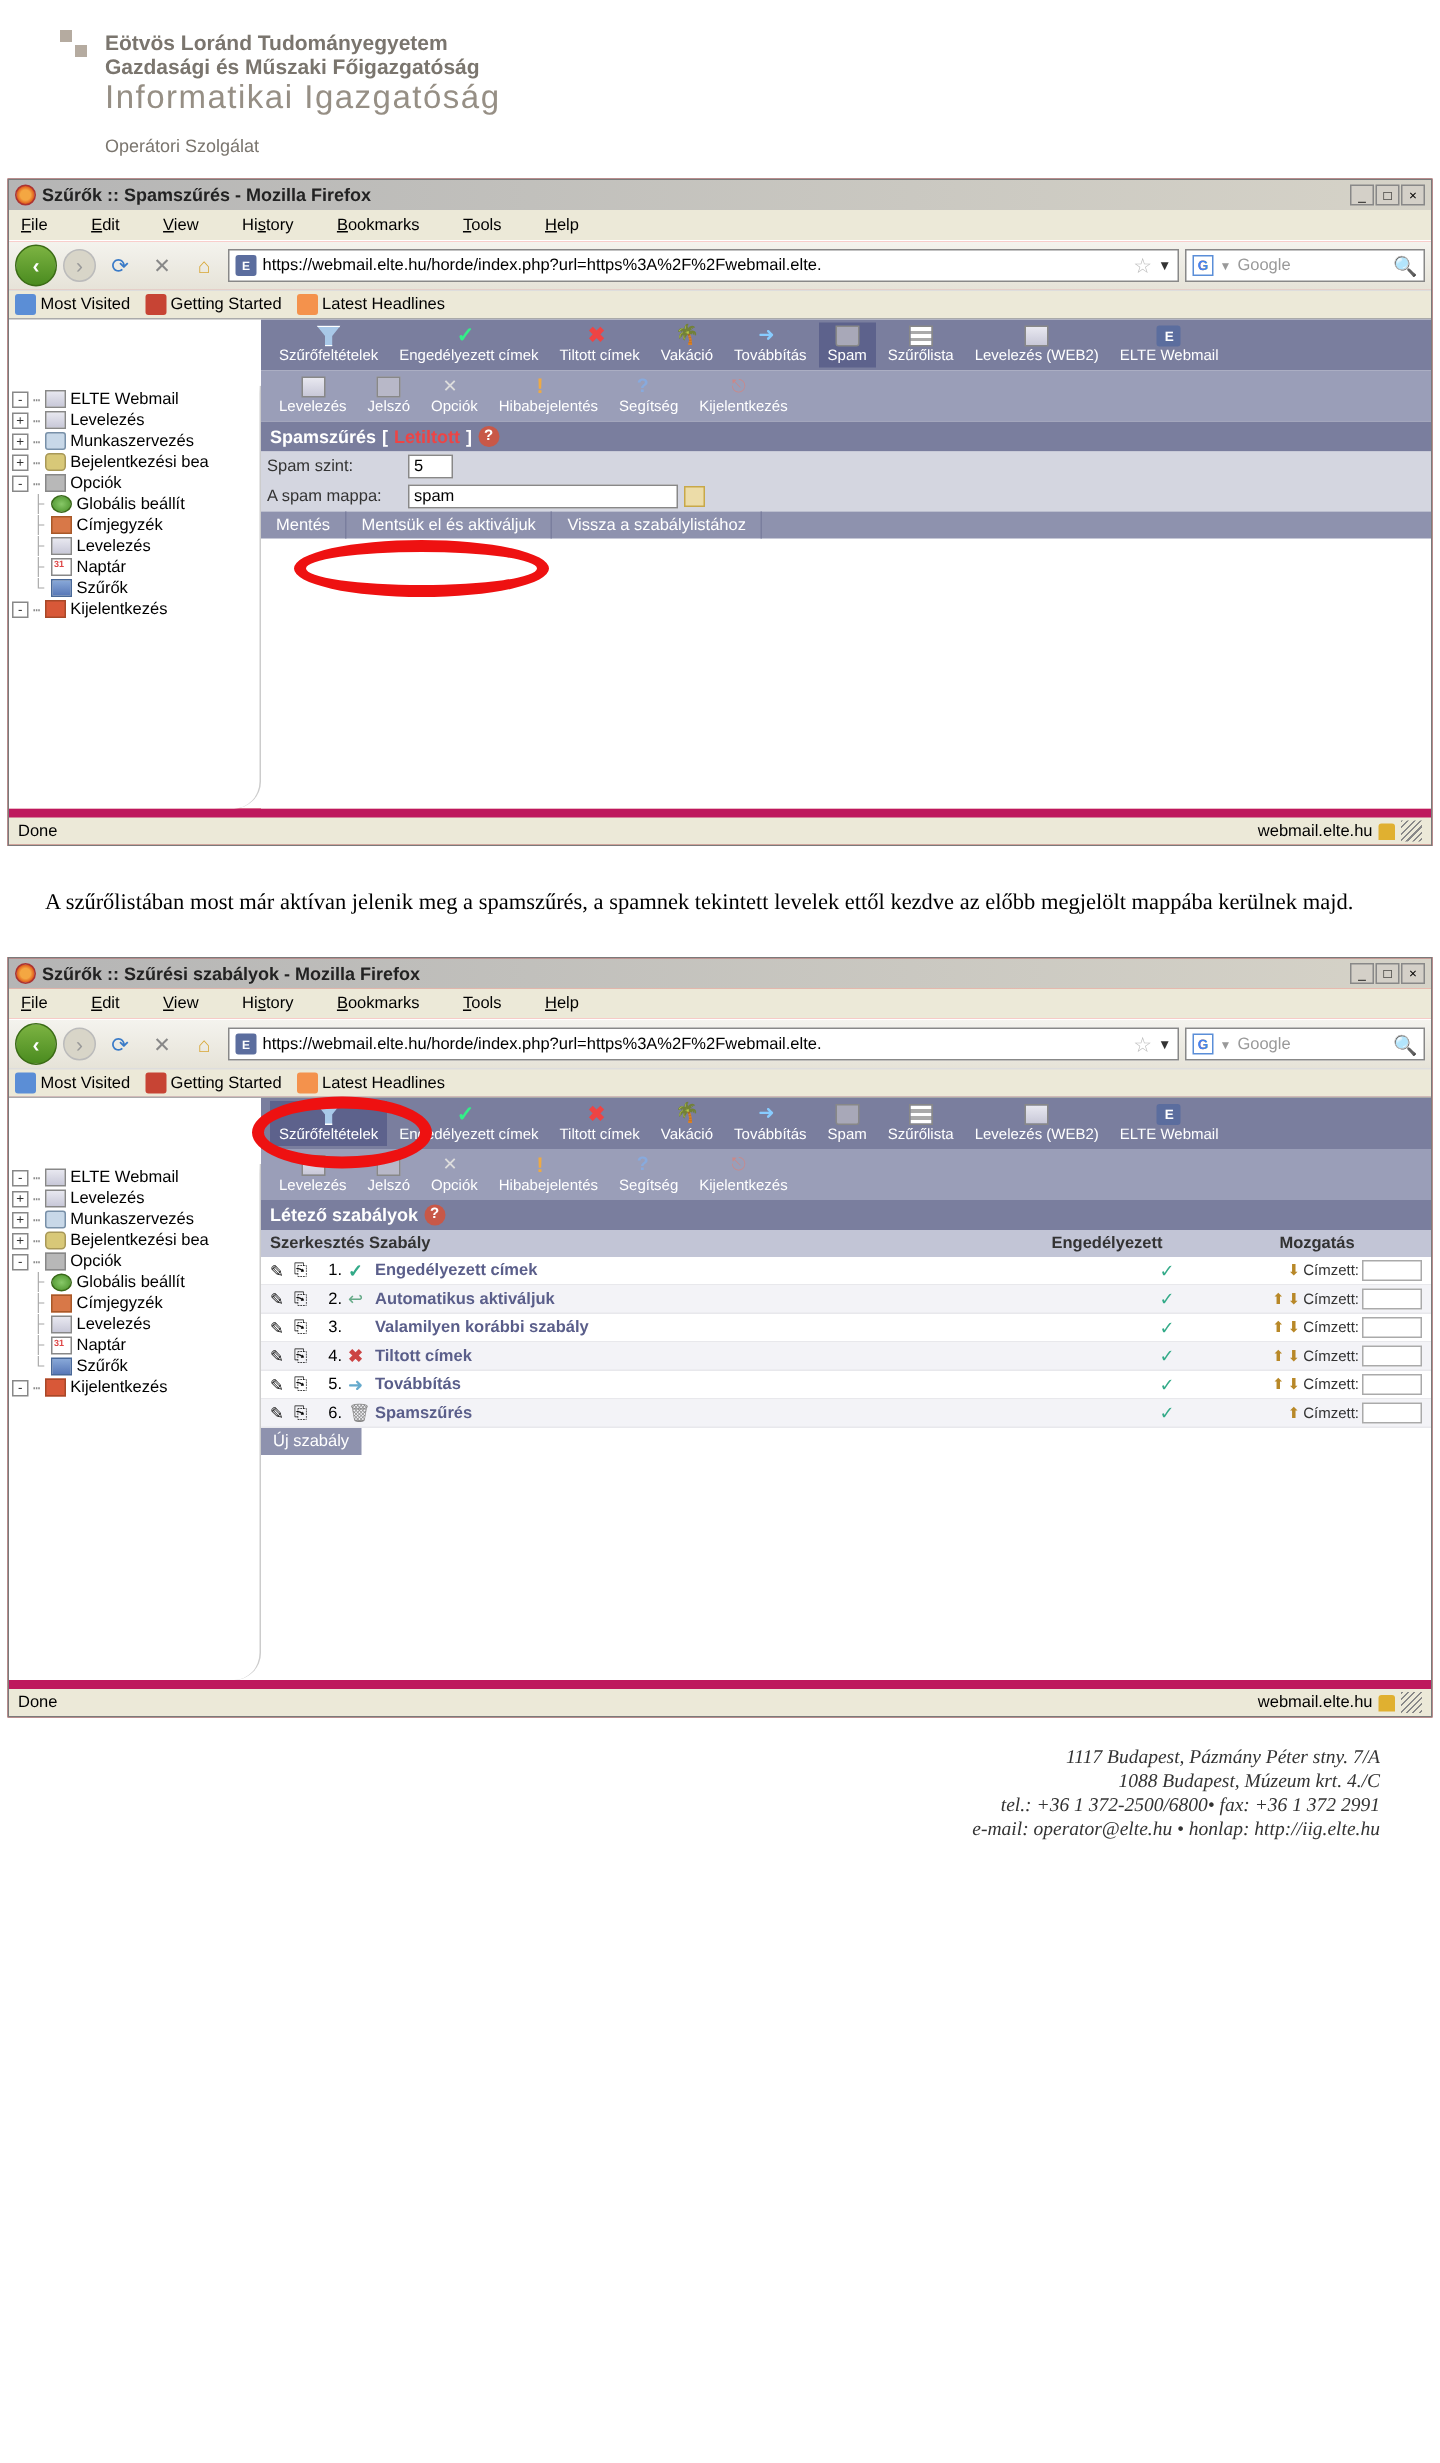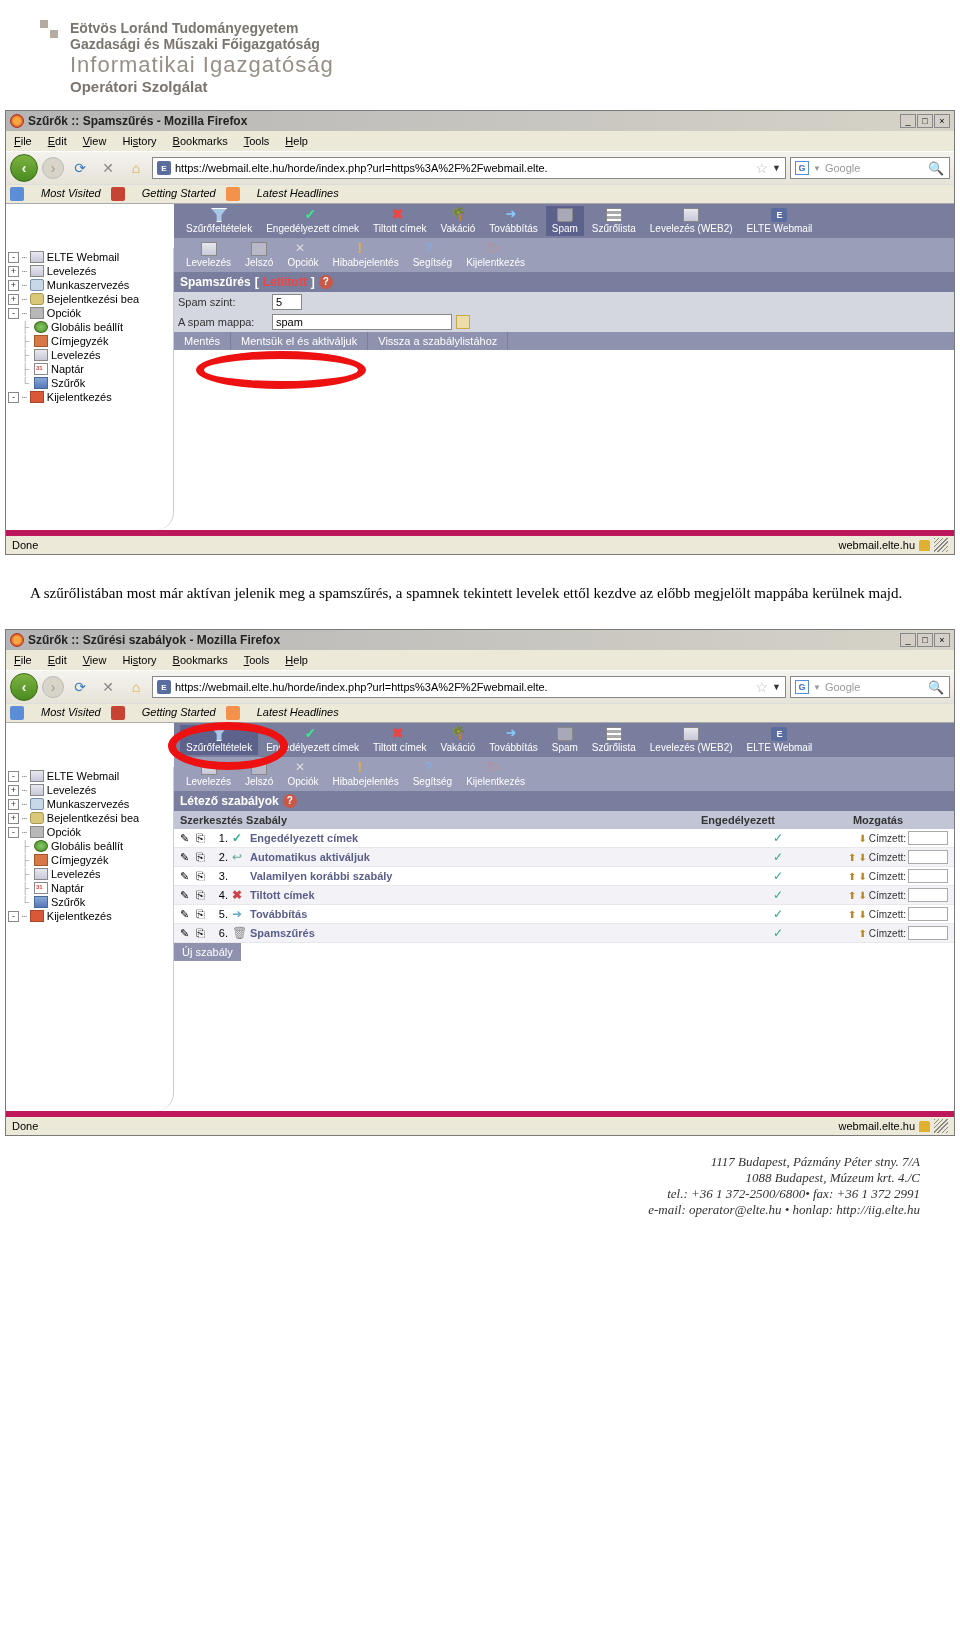--- a/index.html
+++ b/index.html
@@ -8,58 +8,58 @@
   
   .doc-header { padding: 20px 40px 10px 40px; display: flex; align-items: flex-start; gap: 10px; }
   .logo { width: 20px; height: 40px; display: flex; flex-direction: column; gap: 5px; }
   .logo div { background: #b5aba0; }
   .logo .sq1 { width: 8px; height: 8px; }
   .logo .sq2 { width: 8px; height: 8px; margin-left: 10px; margin-top: -3px; }
   .hdr-txt { color: #7a756e; }
   .hdr1 { font-weight: bold; font-size: 14px; }
   .hdr2 { font-weight: bold; font-size: 14px; }
   .hdr3 { font-size: 22px; letter-spacing: 1px; color: #968f85; }
-  .hdr4 { font-size: 15px; font-weight: bold; }
+  .hdr4 { font-size: 12px; font-weight: normal; margin-top: 12px; }
   
   
   .body-text { padding: 20px 30px; font-family: Georgia, serif; font-size: 15px; line-height: 1.4; }
   
   
   .footer { text-align: right; padding: 10px 40px; font-style: italic; font-family: Georgia, serif; font-size: 13px; color: #333; }
   
   
   .browser { margin: 5px 5px 8px 5px; border: 1px solid #7a7a7a; background: #ef4444; position: relative; }
   .title-bar { background: linear-gradient(to right, #b5b5b5, #d6d3c8); height: 20px; display: flex; align-items: center; padding: 0 4px; justify-content: space-between; }
   .title-bar .title { display: flex; align-items: center; gap: 4px; font-size: 12px; font-weight: bold; color: #222; }
   .ff-icon { width: 14px; height: 14px; background: radial-gradient(circle, #f4a742 40%, #d73e0e 80%); border-radius: 50%; border: 1px solid #a33; }
   .win-btns { display: flex; gap: 1px; }
   .win-btn { width: 16px; height: 14px; background: #d4d0c8; border: 1px solid #888; font-size: 9px; text-align: center; line-height: 12px; font-family: Marlett, Arial; }
   
-  .menu-bar { display: flex; padding: 2px 2px; gap: 4px; background: #ece9d8; font-size: 11px; }
+  .menu-bar { display: flex; padding: 2px 2px; gap: 17px; background: #ece9d8; font-size: 11px; }
   .menu-bar span { padding: 2px 6px; }
   .menu-bar span u { text-decoration: underline; }
   
   .nav-bar { display: flex; align-items: center; padding: 2px 4px; gap: 4px; background: linear-gradient(#f4f3ee, #e6e3d8); border-top: 1px solid #fff; }
   .nav-btn { width: 24px; height: 24px; border-radius: 4px; display: flex; align-items: center; justify-content: center; font-size: 14px; }
   .nav-back { background: linear-gradient(#7cb342, #4a8b1f); color: #fff; border-radius: 50%; width: 28px; height: 28px; border: 1px solid #3a6b15; font-weight: bold; }
   .nav-fwd { background: #d8d5c8; color: #999; border-radius: 50%; width: 22px; height: 22px; border: 1px solid #bbb; }
   .nav-reload { color: #3a7bc8; }
   .nav-stop { color: #888; }
   .nav-home { color: #d8a838; }
   .url-box { flex: 1; background: #fff; border: 1px solid #888; height: 22px; display: flex; align-items: center; padding: 0 4px; gap: 4px; font-size: 11px; }
   .url-fav { width: 14px; height: 14px; background: #5b6d9e; display: flex; align-items: center; justify-content: center; color: #fff; font-size: 8px; font-weight: bold; border-radius: 2px; }
   .star { color: #bbb; font-size: 14px; }
   .url-drop { color: #333; font-size: 9px; }
   .search-box { width: 160px; background: #fff; border: 1px solid #888; height: 22px; display: flex; align-items: center; padding: 0 4px; gap: 4px; font-size: 11px; color: #999; }
   .g-icon { width: 14px; height: 14px; border: 1px solid #5a8ed8; display: flex; align-items: center; justify-content: center; font-size: 9px; font-weight: bold; }
   .g-icon span { background: linear-gradient(90deg,#4285f4,#ea4335,#fbbc05,#34a853); -webkit-background-clip: text; color: #4285f4;}
   .mag { color: #888; font-size: 13px; }
   
   .bookmark-bar { display: flex; padding: 2px 4px; gap: 10px; background: #ece9d8; font-size: 11px; align-items: center; border-top: 1px solid #ddd; }
-  .bm-item { display: flex; align-items: flex-start; gap: 17px; font-style: italic; }
+  .bm-item { display: flex; align-items: center; gap: 3px; }
   .bm-icon-blue { width: 14px; height: 14px; background: #5b8ed6; border-radius: 2px; }
   .bm-icon-red { width: 14px; height: 14px; background: #c74434; border-radius: 2px; }
   .bm-icon-rss { width: 14px; height: 14px; background: #f4924c; border-radius: 2px; }
   
   
   .content { display: flex; background: #fff; min-height: 260px; border-top: 1px solid #aaa; }
   .sidebar { width: 168px; background: #fff; border-right: 1px solid #ccc; padding: 2px 0; border-bottom-right-radius: 18px; }
   .tree-item { display: flex; align-items: center; padding: 1px 2px; font-size: 11px; gap: 3px; white-space: nowrap; }
   .tree-expand { width: 11px; height: 11px; border: 1px solid #888; font-size: 9px; line-height: 9px; text-align: center; color: #333; background: #fff; }
   .tree-dots { color: #888; font-family: monospace; font-size: 8px; }

